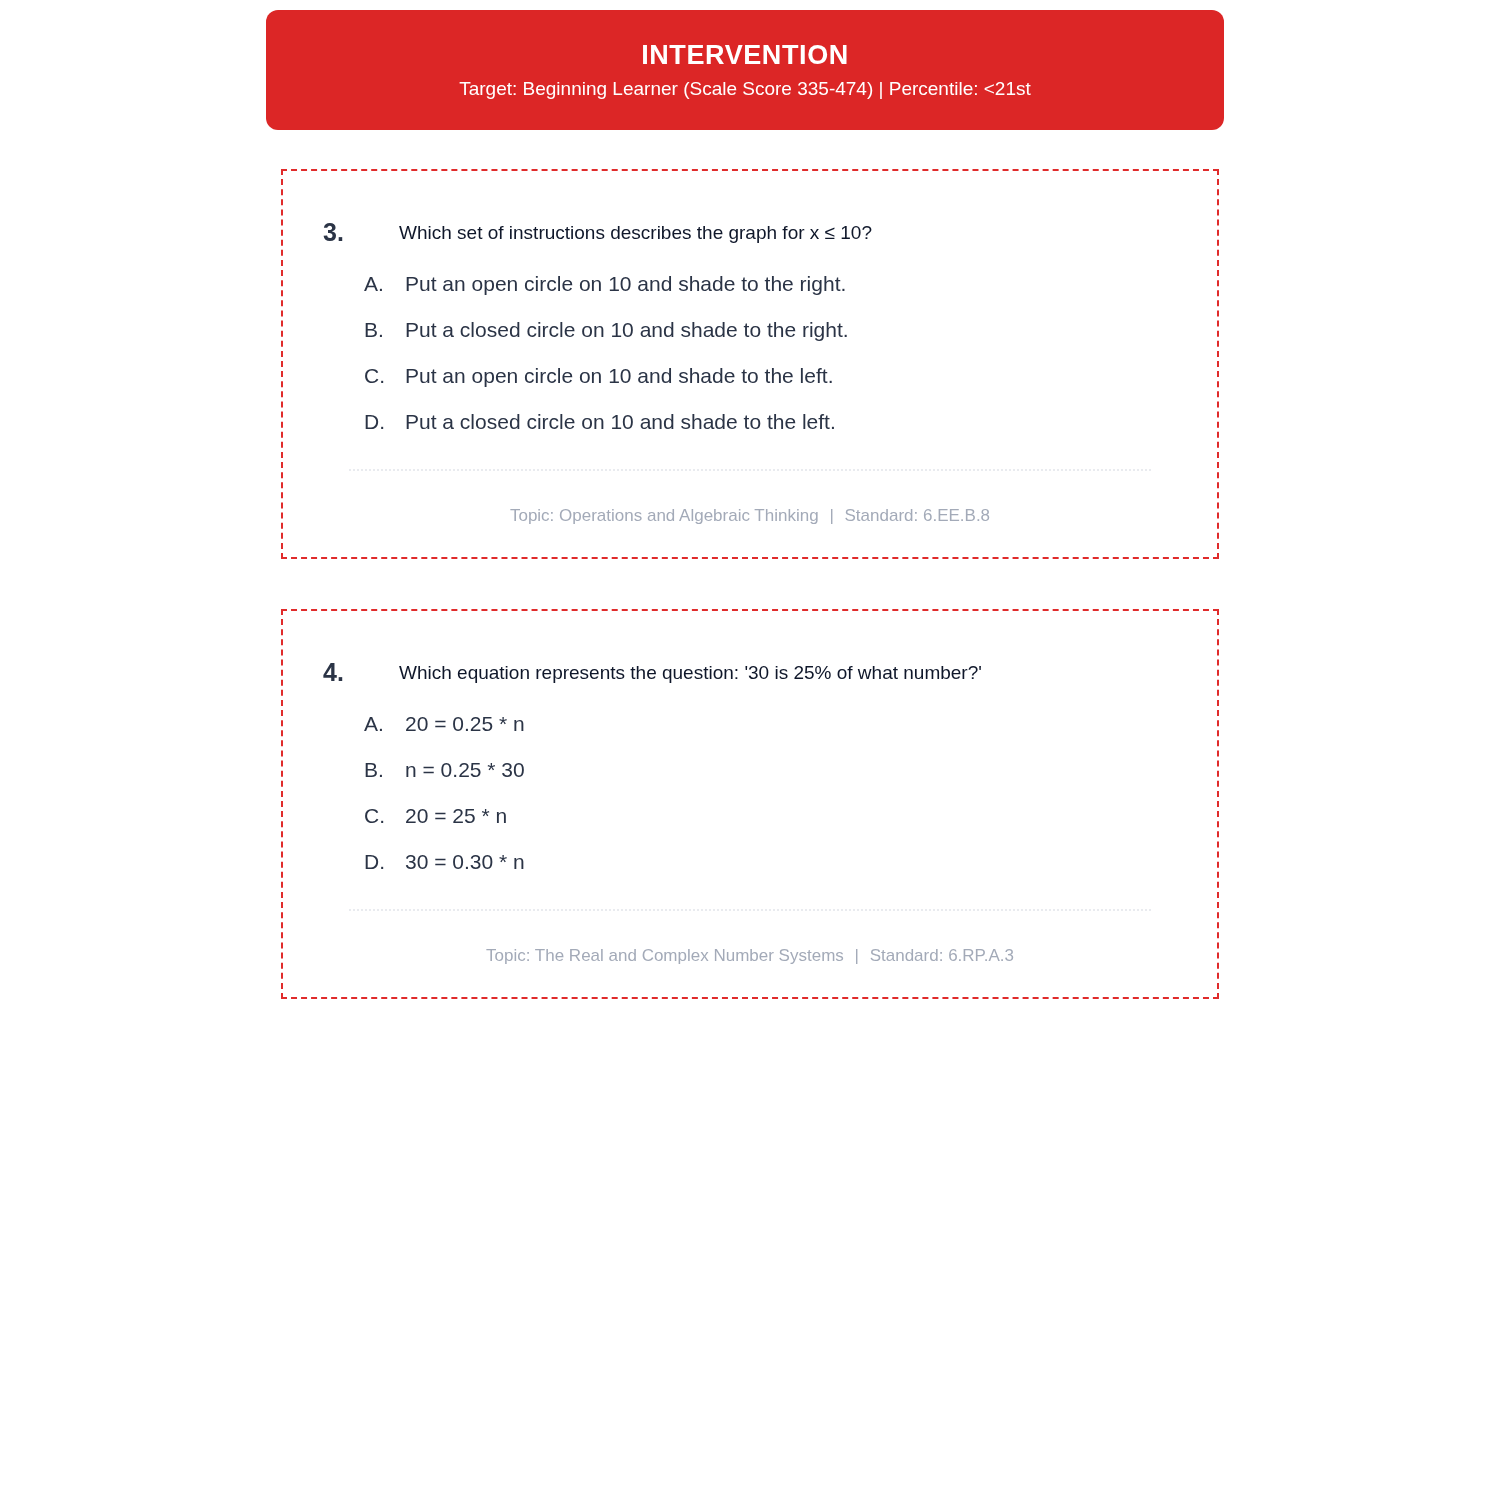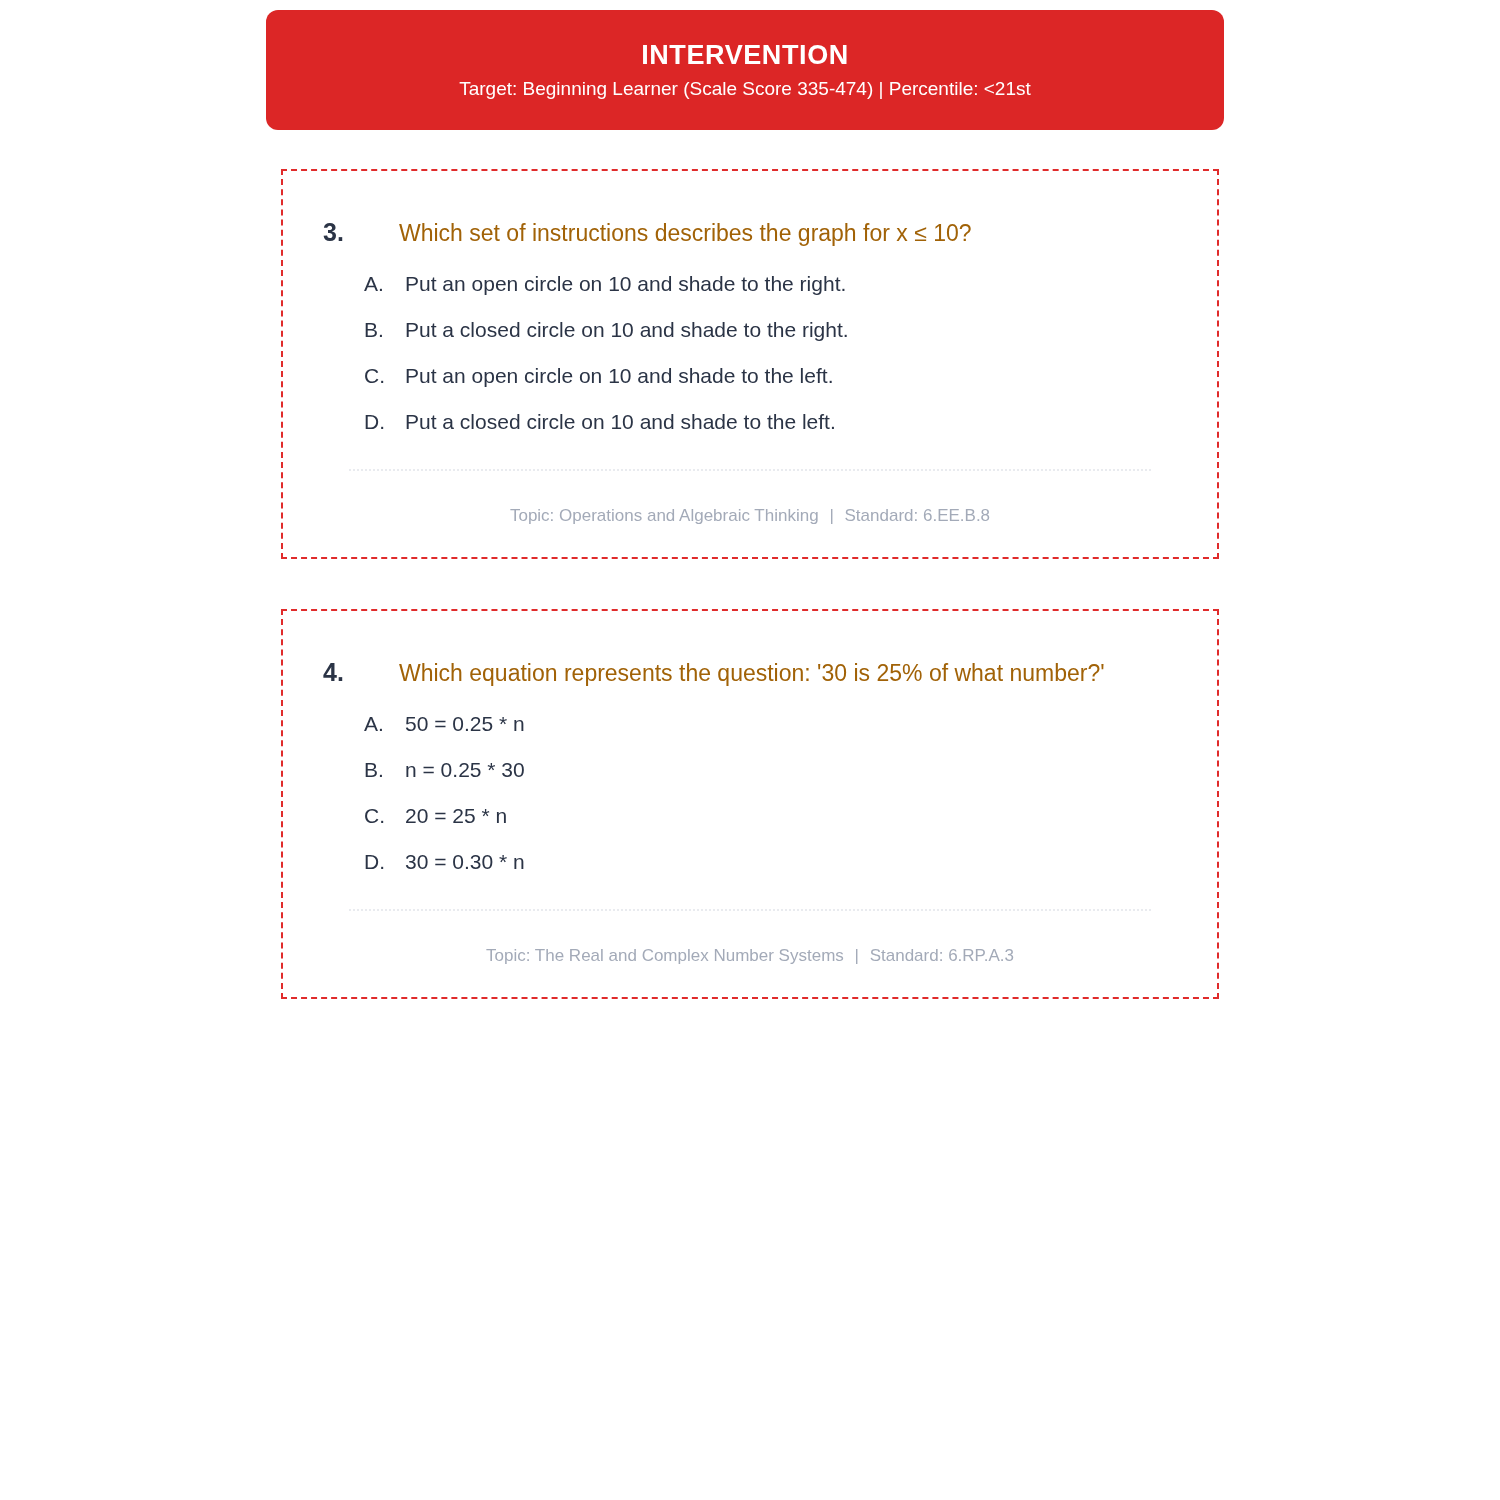--- a/index.html
+++ b/index.html
@@ -71,22 +71,22 @@
     width: 80px;
     flex: 0 0 80px;
     font-size: 25px;
     font-weight: bold;
     color: #2B3446;
     line-height: 34px;
     padding-left: 4px;
   }
   .qtext {
     flex: 1 1 auto;
-    font-size: 23px;
-    color: #a16207;
+    font-size: 19px;
+    color: #0f172a;
     line-height: 36px;
     font-weight: normal;
   }
   .options {
     margin-top: 20px;
     padding-left: 45px;
   }
   .option {
     display: flex;
     align-items: flex-start;
@@ -177,21 +177,21 @@
     </div>
 
     <div class="qcard">
       <div class="qhead">
         <div class="qnum">4.</div>
         <div class="qtext">Which equation represents the question: '30 is 25% of what number?'</div>
       </div>
       <div class="options">
         <div class="option">
           <span class="opt-letter">A.</span>
-          <span class="opt-text">50 = 0.25 * n</span>
+          <span class="opt-text">20 = 0.25 * n</span>
         </div>
         <div class="option">
           <span class="opt-letter">B.</span>
           <span class="opt-text">n = 0.25 * 30</span>
         </div>
         <div class="option">
           <span class="opt-letter">C.</span>
           <span class="opt-text">20 = 25 * n</span>
         </div>
         <div class="option">

